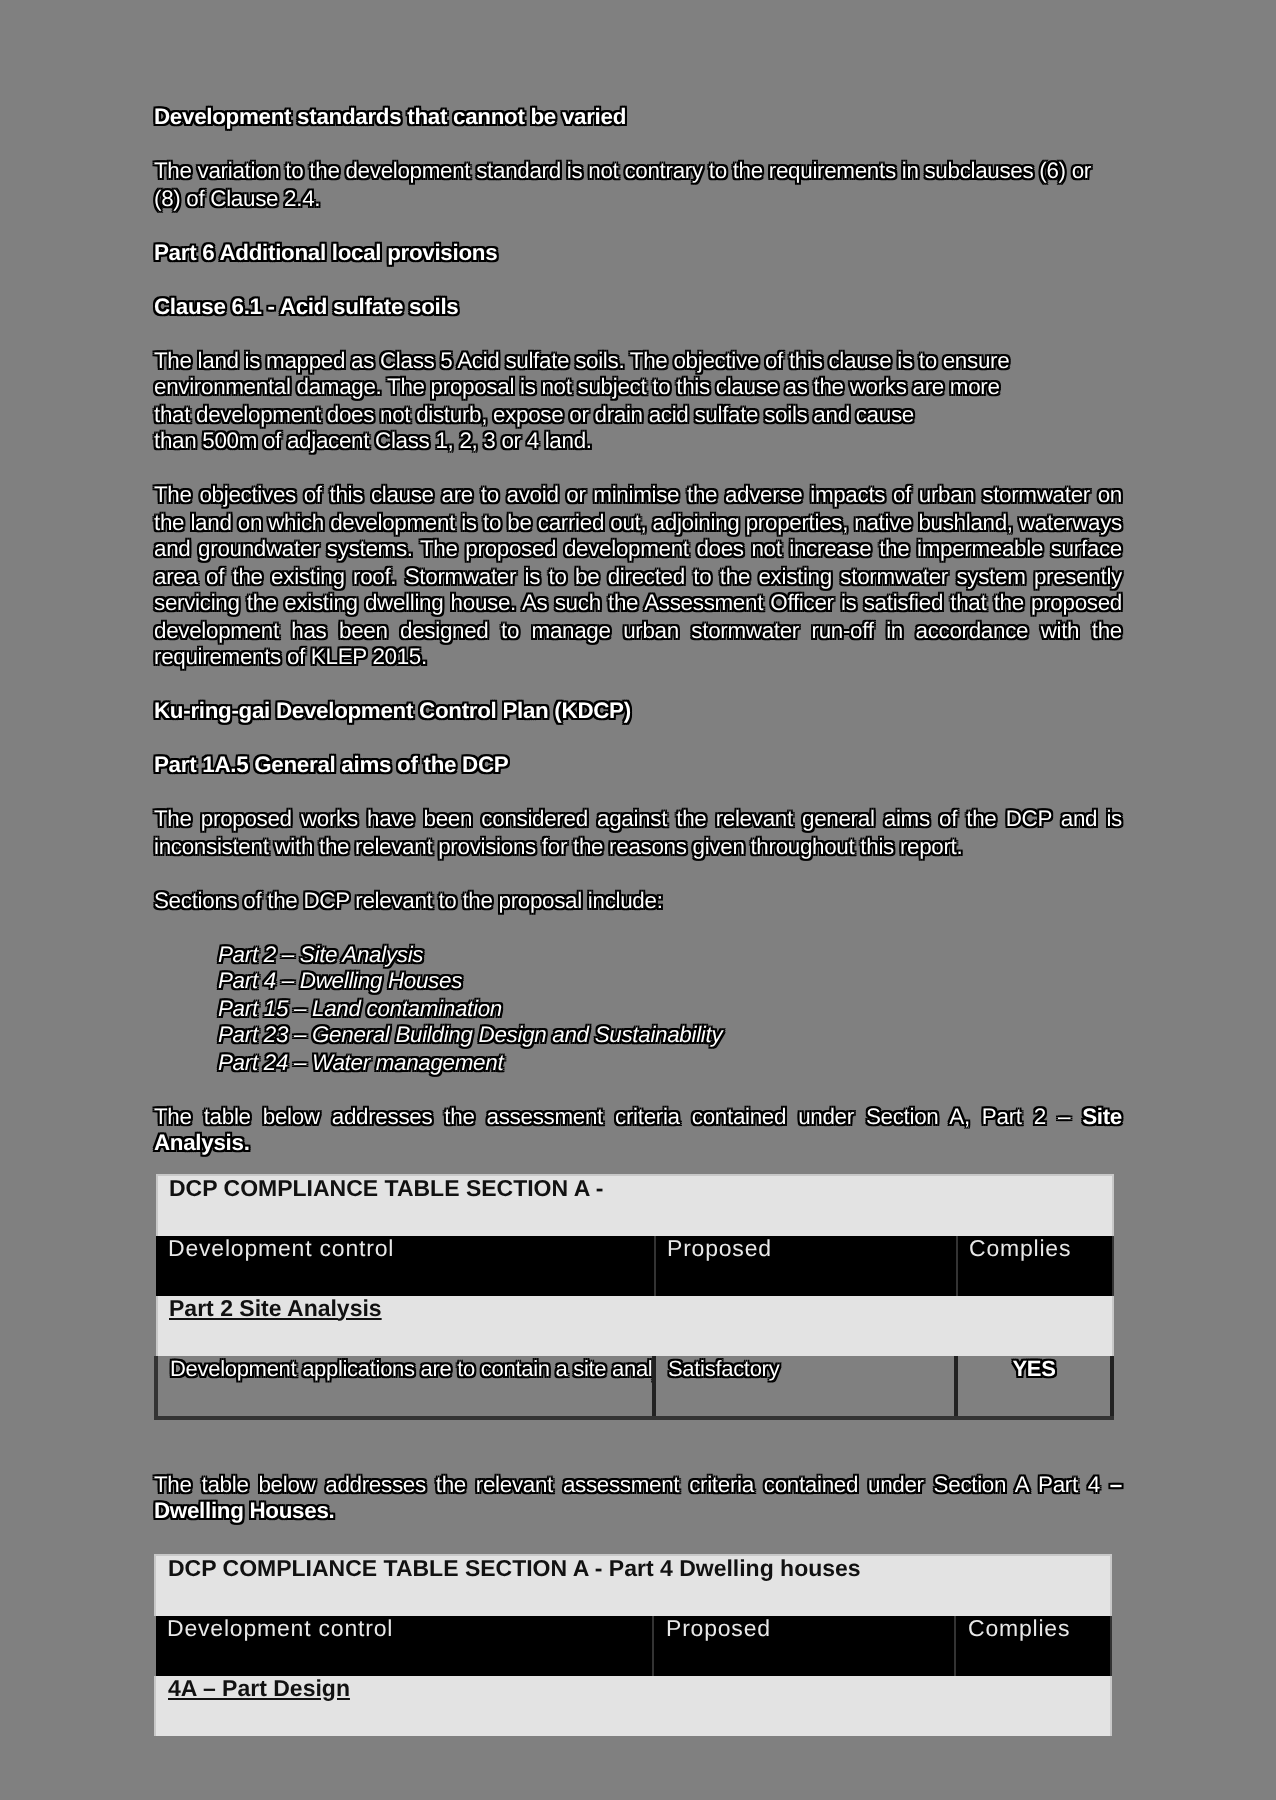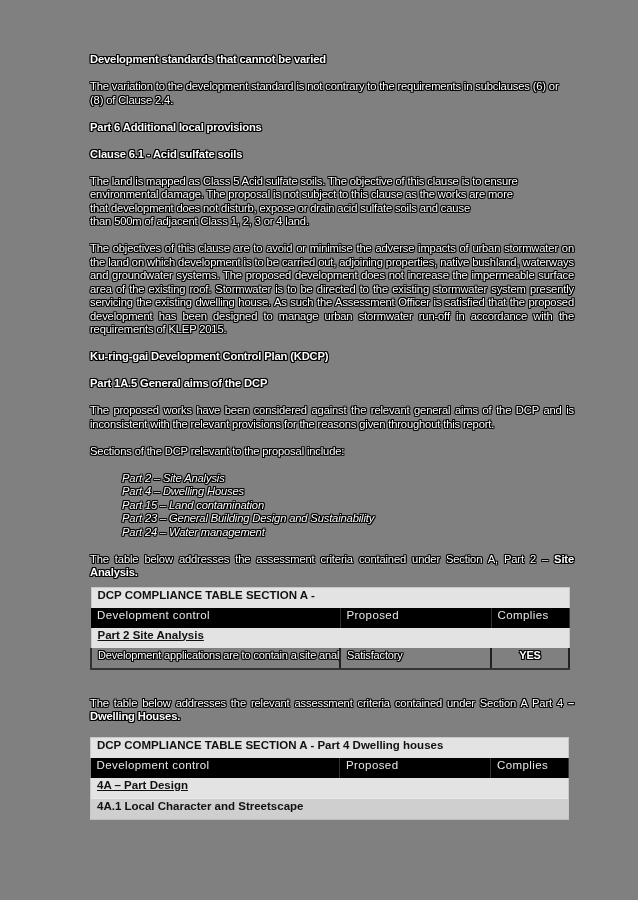--- a/index.html
+++ b/index.html
@@ -9,21 +9,21 @@
     }
     body {
       width: 638px;
       height: 900px;
       position: relative;
       overflow: hidden;
       font-family: "Liberation Sans", sans-serif;
     }
     .page {
       position: absolute;
-      left: 90px;
+      left: 77px;
       top: 53px;
       width: 484px;
     }
     .emb {
       color: #ffffff;
       font-size: 11.2px;
       line-height: 13.5px;
       text-shadow:
         -1px 0 0 #000, 1px 0 0 #000, 0 -1px 0 #000, 0 1px 0 #000,
         -1px -1px 0 #000, 1px 1px 0 #000, -1px 1px 0 #000, 1px -1px 0 #000;
@@ -40,21 +40,21 @@
       border-collapse: collapse;
       width: 478px;
       margin: 0;
       table-layout: fixed;
       font-family: "Liberation Sans", sans-serif;
     }
     table.dcp td {
       padding: 0 6px;
       font-size: 11.5px;
       line-height: 14px;
-      height: 20px;
+      height: 30px;
       vertical-align: top;
       overflow: hidden;
       white-space: nowrap;
     }
     .t-title td {
       background: #e3e3e3;
       color: #111;
       font-weight: bold;
       border: 1px solid #c8c8c8;
       border-bottom: none;
@@ -187,20 +187,17 @@
         <td colspan="3">DCP COMPLIANCE TABLE SECTION A - Part 4 Dwelling houses</td>
       </tr>
       <tr class="t-head">
         <td>Development control</td>
         <td>Proposed</td>
         <td>Complies</td>
       </tr>
       <tr class="t-sub">
         <td colspan="3">4A – Part Design</td>
       </tr>
-      <tr class="t-sub2">
-        <td colspan="3">4A.1 Local Character and Streetscape</td>
-      </tr>
     </tbody>
       </table>
   </div>
 
 </div>
 
 </body></html>

